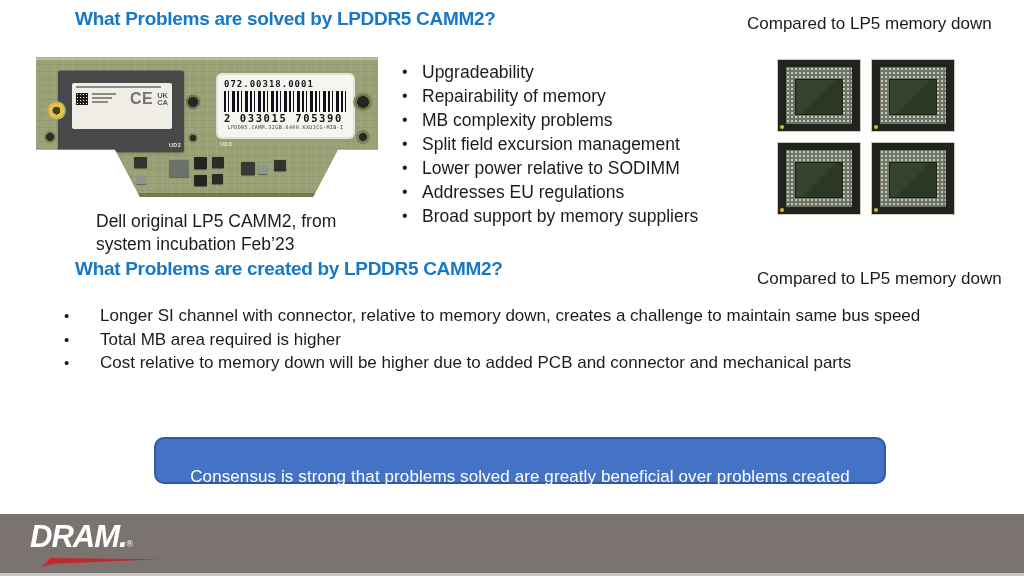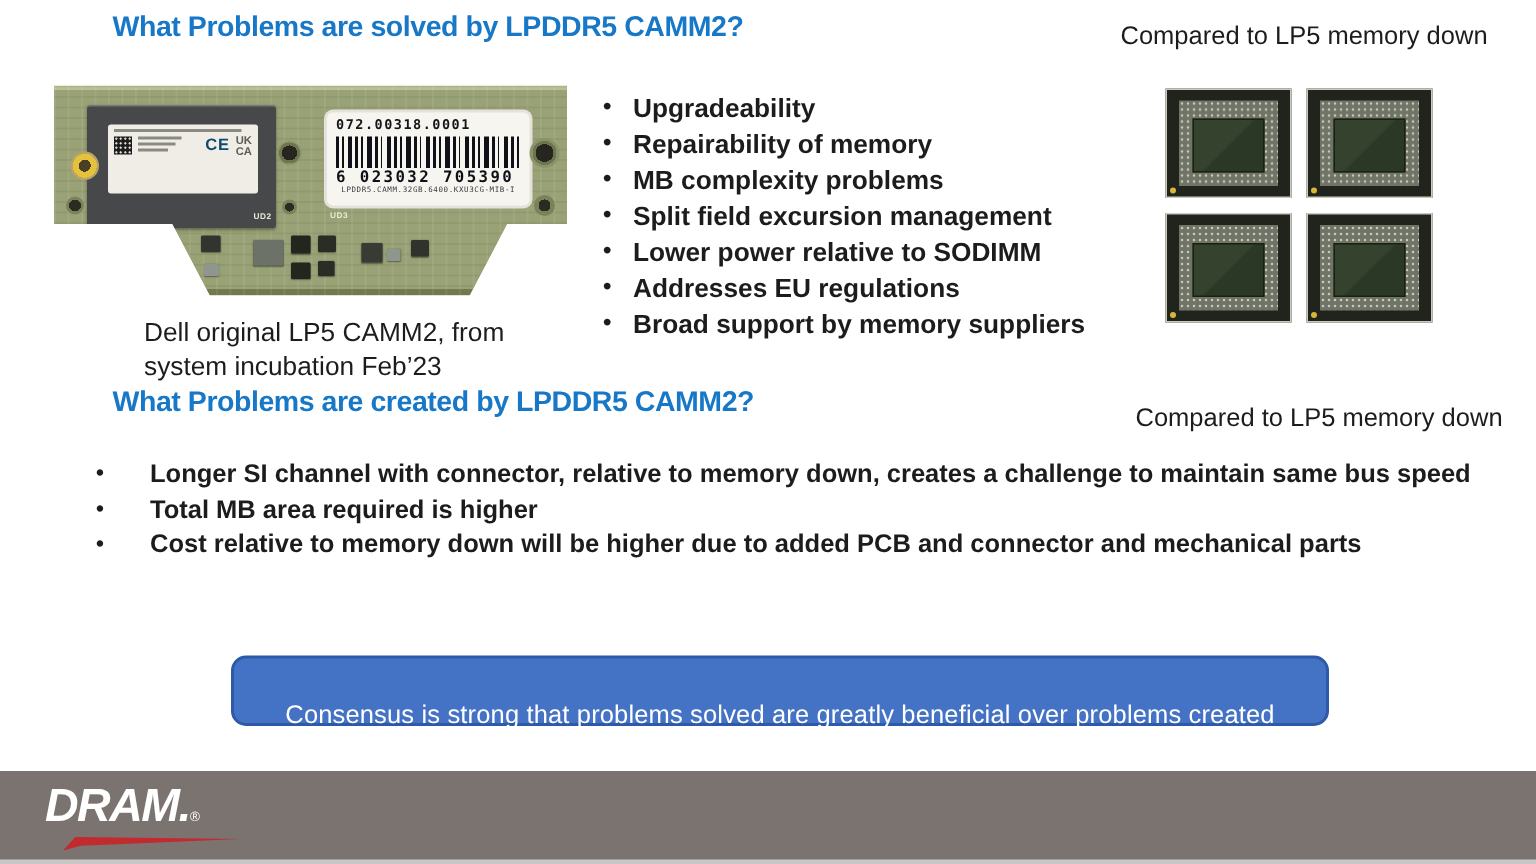--- a/index.html
+++ b/index.html
@@ -9,21 +9,21 @@
 
   
   .sec-title { position:absolute; font-size:19px; font-weight:600; color:#1878c8; letter-spacing:-0.3px; white-space:nowrap; }
   #title-solved { left:75px; top:8px; }
   #title-created { left:75px; top:258px; }
   .sec-note { position:absolute; font-size:17px; color:#1c1c1c; white-space:nowrap; }
   #note-solved { left:747px; top:14px; }
   #note-created { left:757px; top:269px; }
 
   
-  ul { list-style:none;font-weight:bold; }
+  ul { list-style:none; }
   #solved-list { position:absolute; left:400px; top:60px; width:345px; }
   #solved-list li { position:relative; padding-left:22px; font-size:17.5px; line-height:24px; color:#1c1c1c; }
   #solved-list li::before { content:"•"; position:absolute; left:2px; top:0; font-size:16px; }
   #created-list { position:absolute; left:62px; top:304px; width:946px; }
   #created-list li { position:relative; padding-left:38px; font-size:17px; line-height:23.5px; color:#1c1c1c; margin-bottom:0; }
   #created-list li::before { content:"•"; position:absolute; left:2px; top:0; font-size:15px; }
 
   
   #camm-module { position:absolute; left:36px; top:57px; width:342px; height:140px;
     background:
@@ -50,21 +50,21 @@
 
   #dram-chip { position:absolute; left:22px; top:13px; width:126px; height:82px; background:#46484a; border-radius:2px;
     box-shadow: inset 0 1px 0 rgba(255,255,255,0.25), 0 1px 2px rgba(0,0,0,0.35); }
   #chip-label { position:absolute; left:14px; top:13px; width:100px; height:46px; background:#efede6; border-radius:2px; padding:3px 4px; }
   .micro-line { height:1.6px; background:#8a8a82; margin-bottom:2.4px; }
   .ml-w1 { width:92%; } .ml-w2 { width:70%; } .ml-w3 { width:60%; } .ml-w4 { width:48%; }
   #label-row { display:flex; align-items:center; gap:4px; margin-top:1px; }
   #qr-code { width:12px; height:12px; background:#1c1c1c;
     background-image: radial-gradient(#efede6 30%, transparent 32%); background-size:3px 3px; }
   #label-micro-block { flex:1; }
-  #ce-mark { font-size:11px; font-weight:600; color:#0c4a6e; letter-spacing:0.5px; }
+  #ce-mark { font-size:16px; font-weight:600; color:#737373; letter-spacing:0.5px; }
   #ukca-mark { font-size:7.5px; font-weight:700; color:#5c5c58; line-height:7px; text-align:center; }
 
   #barcode-label { position:absolute; left:182px; top:18px; width:135px; height:62px; background:#f7f5ef;
     border-radius:4px; padding:4px 6px 2px 6px; box-shadow:0 0 0 2px #e4e2da; font-family:"DejaVu Sans Mono", monospace; }
   #part-number { font-size:9px; font-weight:700; letter-spacing:1px; color:#15151a; }
   #barcode-bars { height:22px; margin-top:2px;
     background: repeating-linear-gradient(90deg, #101018 0 2px, #f7f5ef 2px 4px, #101018 4px 5px, #f7f5ef 5px 8px, #101018 8px 11px, #f7f5ef 11px 13px); }
   #barcode-digits { font-size:10.5px; font-weight:700; letter-spacing:1.6px; color:#101018; margin-top:-1px; background:#f7f5ef; white-space:nowrap; }
   #barcode-desc { font-size:5px; letter-spacing:0.4px; color:#3a3a40; white-space:nowrap; text-align:center; }
 
@@ -133,21 +133,21 @@
             <div>UK</div>
             <div>CA</div>
           </div>
         </div>
       </div>
     </div>
 
     <div id="barcode-label">
       <div id="part-number">072.00318.0001</div>
       <div id="barcode-bars"></div>
-      <div id="barcode-digits">6 023032 705390</div>
+      <div id="barcode-digits">2 033015 705390</div>
       <div id="barcode-desc">LPDDR5.CAMM.32GB.6400.KXU3CG-MIB-I</div>
     </div>
 
     <div class="pcb-hole" id="hole-yellow"></div>
     <div class="pcb-hole" id="hole-dark-1"></div>
     <div class="pcb-hole" id="hole-dark-2"></div>
     <div class="pcb-hole" id="hole-small-1"></div>
     <div class="pcb-hole" id="hole-small-2"></div>
     <div class="pcb-hole" id="hole-small-3"></div>
 

